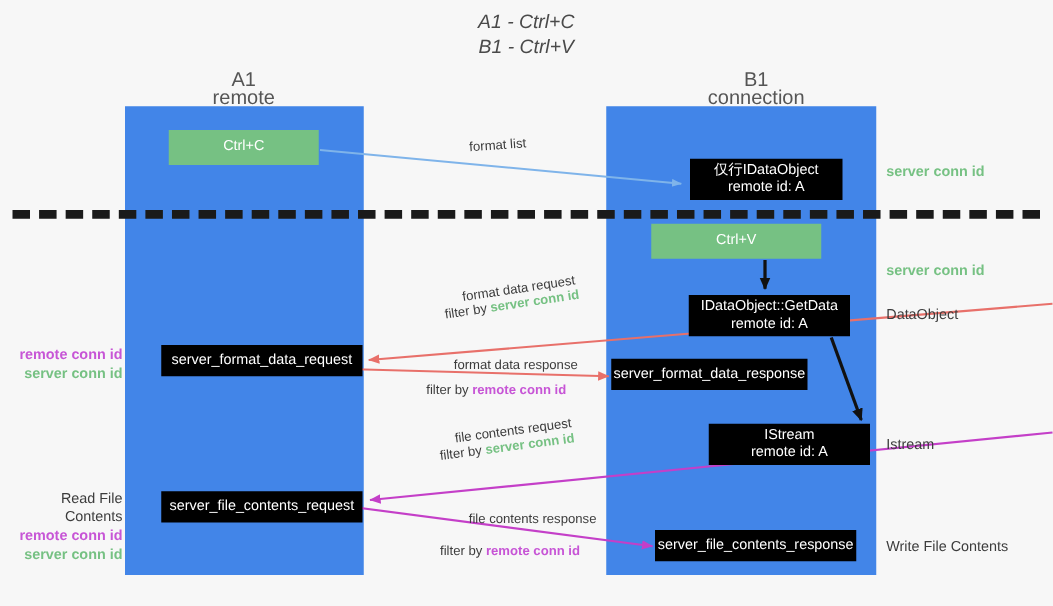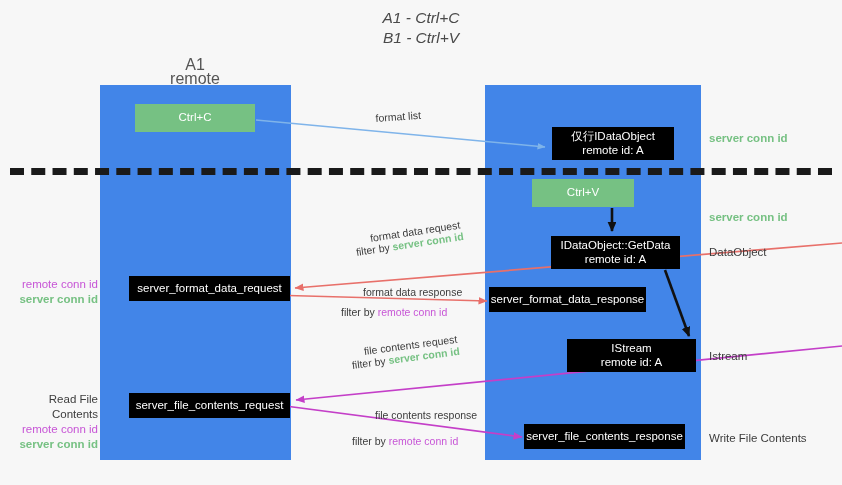--- a/index.html
+++ b/index.html
@@ -44,32 +44,32 @@
     align-items:center;justify-content:center;
     color:#ffffff;font-size:11.5px;line-height:13.5px;
     text-align:center;padding:3px 6px;
   }
   .node.green{background:#76c183;}
   .node.orange{background:#000000;}
   .node .l2{font-size:11.5px;}
 
   #n-ctrlc   {left:135px;top:104px;width:120px;height:28px;}
   #n-idataobj{left:552px;top:127px;width:122px;height:33px;}
-  #n-ctrlv   {left:532px;top:179px;width:102px;height:28px;}
+  #n-ctrlv   {left:521px;top:179px;width:136px;height:28px;}
   #n-getdata {left:551px;top:236px;width:129px;height:33px;}
   #n-istream {left:567px;top:339px;width:129px;height:33px;}
   #n-sfdreq  {left:129px;top:276px;width:161px;height:25px;}
   #n-sfdresp {left:489px;top:287px;width:157px;height:25px;}
   #n-sfcreq  {left:129px;top:393px;width:161px;height:25px;}
   #n-sfcresp {left:524px;top:424px;width:161px;height:25px;}
 
   
   .side{font-size:11.5px;line-height:15px;}
   .green-t{color:#76c183;font-weight:bold;}
-  .purple-t{color:#c755d6;font-weight:normal;}
+  .purple-t{color:#c755d6;font-weight:bold;}
   .plain-t{color:#3c3c3c;}
 
   #s-right-1{left:709px;top:131px;}
   #s-right-2{left:709px;top:210px;}
   #s-dataobject{left:709px;top:245px;}
   #s-istream{left:709px;top:349px;}
   #s-writefile{left:709px;top:431px;}
 
   #s-left-1{left:10px;top:277px;width:88px;text-align:right;}
   #s-left-2{left:10px;top:392px;width:88px;text-align:right;}
@@ -100,20 +100,24 @@
 
   <div class="abs" id="title">
     <div>A1 - Ctrl+C</div>
     <div>B1 - Ctrl+V</div>
   </div>
 
   <div class="abs col-head" id="head-a1">
     <div>A1</div>
     <div>remote</div>
   </div>
+  <div class="abs col-head" id="head-b1">
+    <div>B1</div>
+    <div>connection</div>
+  </div>
 
   <div class="abs lane" id="lane-a1"></div>
   <div class="abs lane" id="lane-b1"></div>
 
   <svg id="wires">
     <defs>
       <marker id="ah-blue" markerWidth="9" markerHeight="9" refX="7.5" refY="3.2" orient="auto" markerUnits="userSpaceOnUse">
         <path d="M0,0 L8,3.2 L0,6.4 z" fill="#7fb4ea"></path>
       </marker>
       <marker id="ah-red" markerWidth="11" markerHeight="11" refX="8.5" refY="3.8" orient="auto" markerUnits="userSpaceOnUse">

